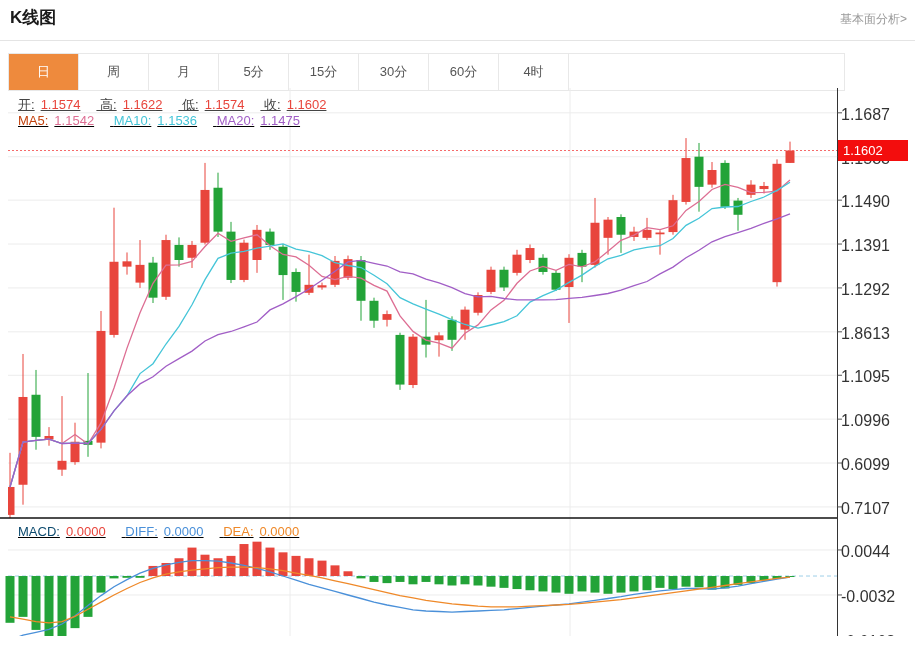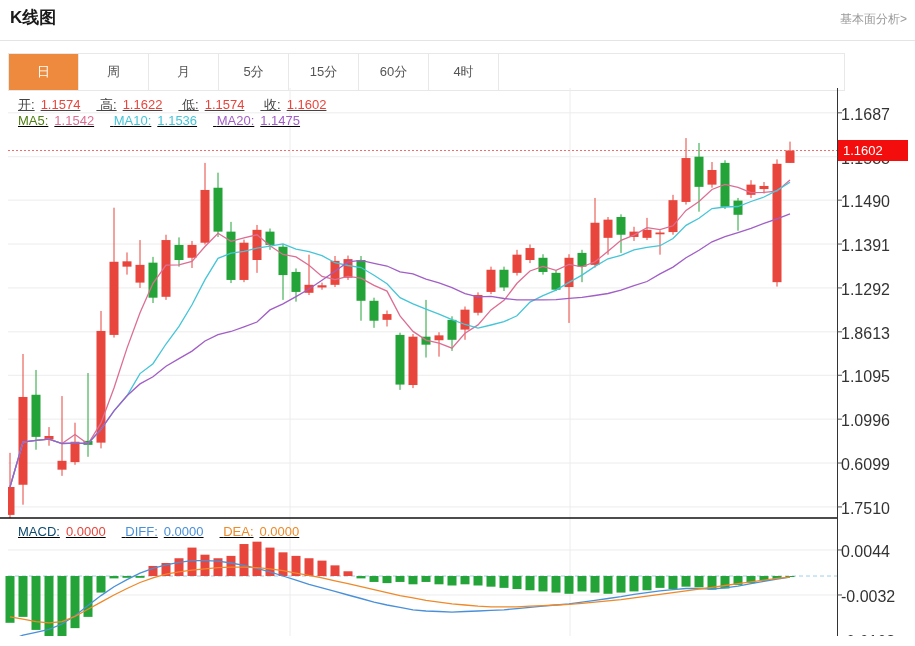--- a/index.html
+++ b/index.html
@@ -34,20 +34,21 @@
   <h1 class="page-title">K线图</h1>
   <a class="fund-link">基本面分析&gt;</a>
   <div class="title-divider"></div>
 
   <div class="tabs" id="tabs">
       <div class="tab active">日</div>
       <div class="tab">周</div>
       <div class="tab">月</div>
       <div class="tab">5分</div>
       <div class="tab">15分</div>
+      <div class="tab">30分</div>
       <div class="tab">60分</div>
       <div class="tab">4时</div>
       <div class="tab-filler"></div>
     </div>
 
   <svg id="chart-svg" width="915" height="646" viewBox="0 0 915 646">
       <defs>
         <clipPath id="mainClip">
           <rect x="8" y="88" width="829" height="430"></rect>
         </clipPath>
@@ -278,42 +279,42 @@
     </svg>
 
   <div class="legend-row ohlc-row">
     <span class="lbl">开:</span><span class="val grp">1.1574</span>
     <span class="lbl">高:</span><span class="val grp">1.1622</span>
     <span class="lbl">低:</span><span class="val grp">1.1574</span>
     <span class="lbl">收:</span><span class="val grp">1.1602</span>
   </div>
 
   <div class="legend-row ma-row">
-    <span id="ma5-lbl" style="color: #4d7c0f;">MA5:</span><span id="ma5-val" class="grp" style="color: rgb(221, 110, 147);">1.1542</span>
+    <span id="ma5-lbl" style="color: #c2410c;">MA5:</span><span id="ma5-val" class="grp" style="color: rgb(221, 110, 147);">1.1542</span>
     <span id="ma10-lbl" style="color: rgb(69, 197, 216);">MA10:</span><span id="ma10-val" class="grp" style="color: rgb(69, 197, 216);">1.1536</span>
     <span id="ma20-lbl" style="color: rgb(161, 94, 198);">MA20:</span><span id="ma20-val" class="grp" style="color: rgb(161, 94, 198);">1.1475</span>
   </div>
 
   <div class="legend-row macd-row">
     <span id="macd-lbl" style="color: #0c4a6e;">MACD:</span><span id="macd-val" class="grp" style="color: rgb(232, 69, 60);">0.0000</span>
     <span id="diff-lbl" style="color: rgb(74, 144, 217);">DIFF:</span><span id="diff-val" class="grp" style="color: rgb(74, 144, 217);">0.0000</span>
     <span id="dea-lbl" style="color: rgb(239, 137, 41);">DEA:</span><span id="dea-val" class="grp" style="color: rgb(239, 137, 41);">0.0000</span>
   </div>
 
   <div id="axis-labels">
       <div class="axis-label" style="top: 105.825px;">1.1687</div>
       <div class="axis-label" style="top: 149.711px;">1.1588</div>
       <div class="axis-label" style="top: 193.155px;">1.1490</div>
       <div class="axis-label" style="top: 237.041px;">1.1391</div>
       <div class="axis-label" style="top: 280.928px;">1.1292</div>
       <div class="axis-label" style="top: 324.814px;">1.8613</div>
       <div class="axis-label" style="top: 368.258px;">1.1095</div>
       <div class="axis-label" style="top: 412.144px;">1.0996</div>
       <div class="axis-label" style="top: 456.031px;">0.6099</div>
-      <div class="axis-label" style="top: 499.918px;">1.7510</div>
+      <div class="axis-label" style="top: 499.918px;">0.7107</div>
       <div class="axis-label" style="top: 542.962px;">0.0044</div>
       <div class="axis-label" style="top: 587.964px;">-0.0032</div>
       <div class="axis-label" style="top: 632.967px;">-0.0108</div>
     </div>
 
   <div class="price-tag" style="top: 140.005px; background: rgb(243, 13, 13);">
     <span>1.1602</span>
   </div>
 
 </div>

